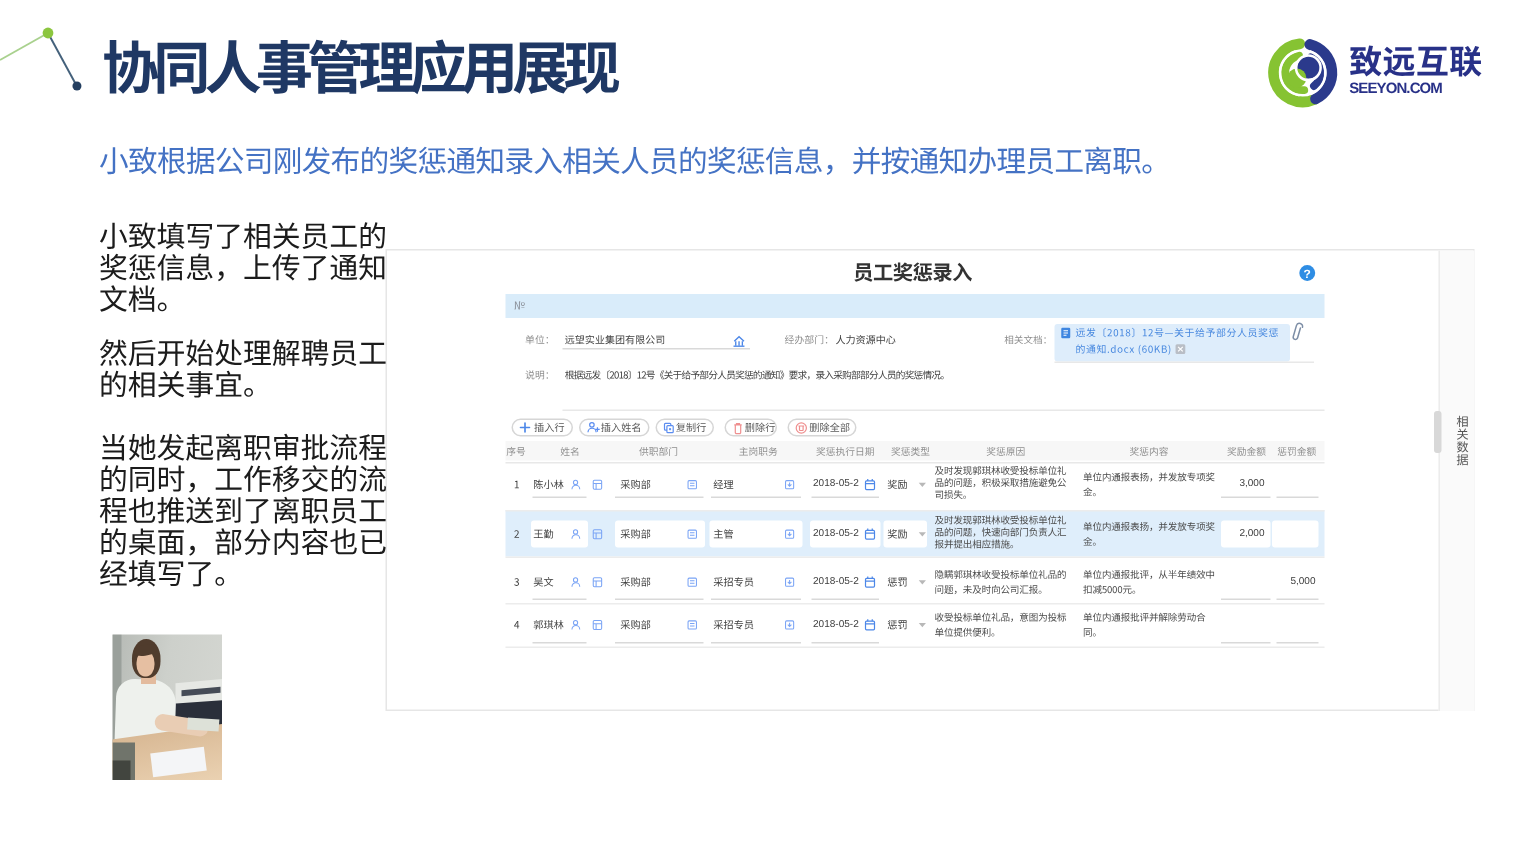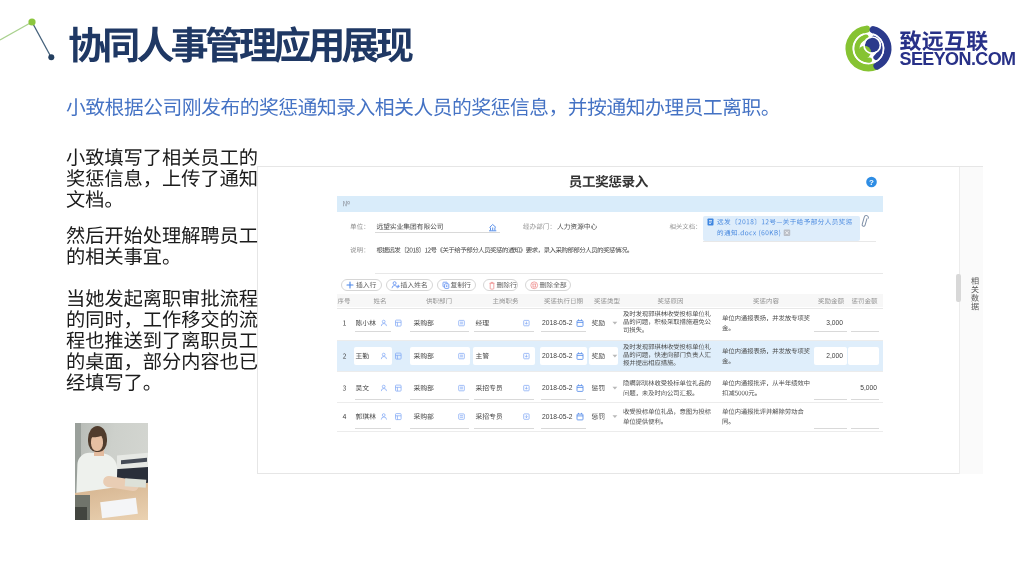--- a/index.html
+++ b/index.html
@@ -1,19 +1,19 @@
 <!DOCTYPE html>
 <html><head><meta charset="utf-8"><style>
 *{margin:0;padding:0;box-sizing:border-box}
 html,body{width:1024px;height:576px;background:#fff;overflow:hidden;
 font-family:"Liberation Sans",sans-serif}
 #slide{position:absolute;left:0;top:0;width:1024px;height:576px;background:#fff}
 </style></head><body>
 <div id="slide">
-<div style="position:absolute;left:899.5px;top:51.9px;font-size:18px;line-height:15.4px;color:#283188;font-weight:bold;letter-spacing:-0.6px;white-space:nowrap">SEEYON.COM</div>
+<div style="position:absolute;left:899.5px;top:51.9px;font-size:10px;line-height:15.4px;color:#283188;font-weight:bold;letter-spacing:-0.6px;white-space:nowrap">SEEYON.COM</div>
     <div style="position:absolute;left:75px;top:423px;width:73px;height:97px;overflow:hidden;background:linear-gradient(100deg,#b5b9b4,#cdd0cb 45%,#d5d7d2)">
       <div style="position:absolute;left:0;top:0;width:6px;height:97px;background:#9aa09b"></div>
       <div style="position:absolute;left:42px;top:31px;width:33px;height:15px;background:#e6e8e4;transform:skewY(-5deg)"></div>
       <div style="position:absolute;left:46px;top:36px;width:26px;height:4px;background:#454b56;transform:skewY(-5deg)"></div>
       <div style="position:absolute;left:40px;top:45px;width:34px;height:22px;background:#2a2f3a;transform:skewY(-4deg)"></div>
       <div style="position:absolute;left:2px;top:30px;width:40px;height:46px;background:#eef1ed;border-radius:12px 16px 3px 3px;transform:rotate(2deg)"></div>
       <div style="position:absolute;left:19px;top:25px;width:10px;height:8px;background:#e3bb9e"></div>
       <div style="position:absolute;left:13px;top:3px;width:19px;height:26px;background:#503c2d;border-radius:50% 50% 42% 42%"></div>
       <div style="position:absolute;left:16px;top:11px;width:12px;height:17px;background:#e6bfa2;border-radius:46%"></div>
       <div style="position:absolute;left:14px;top:7px;width:16px;height:7px;background:#503c2d;border-radius:45%;transform:rotate(-10deg)"></div>

